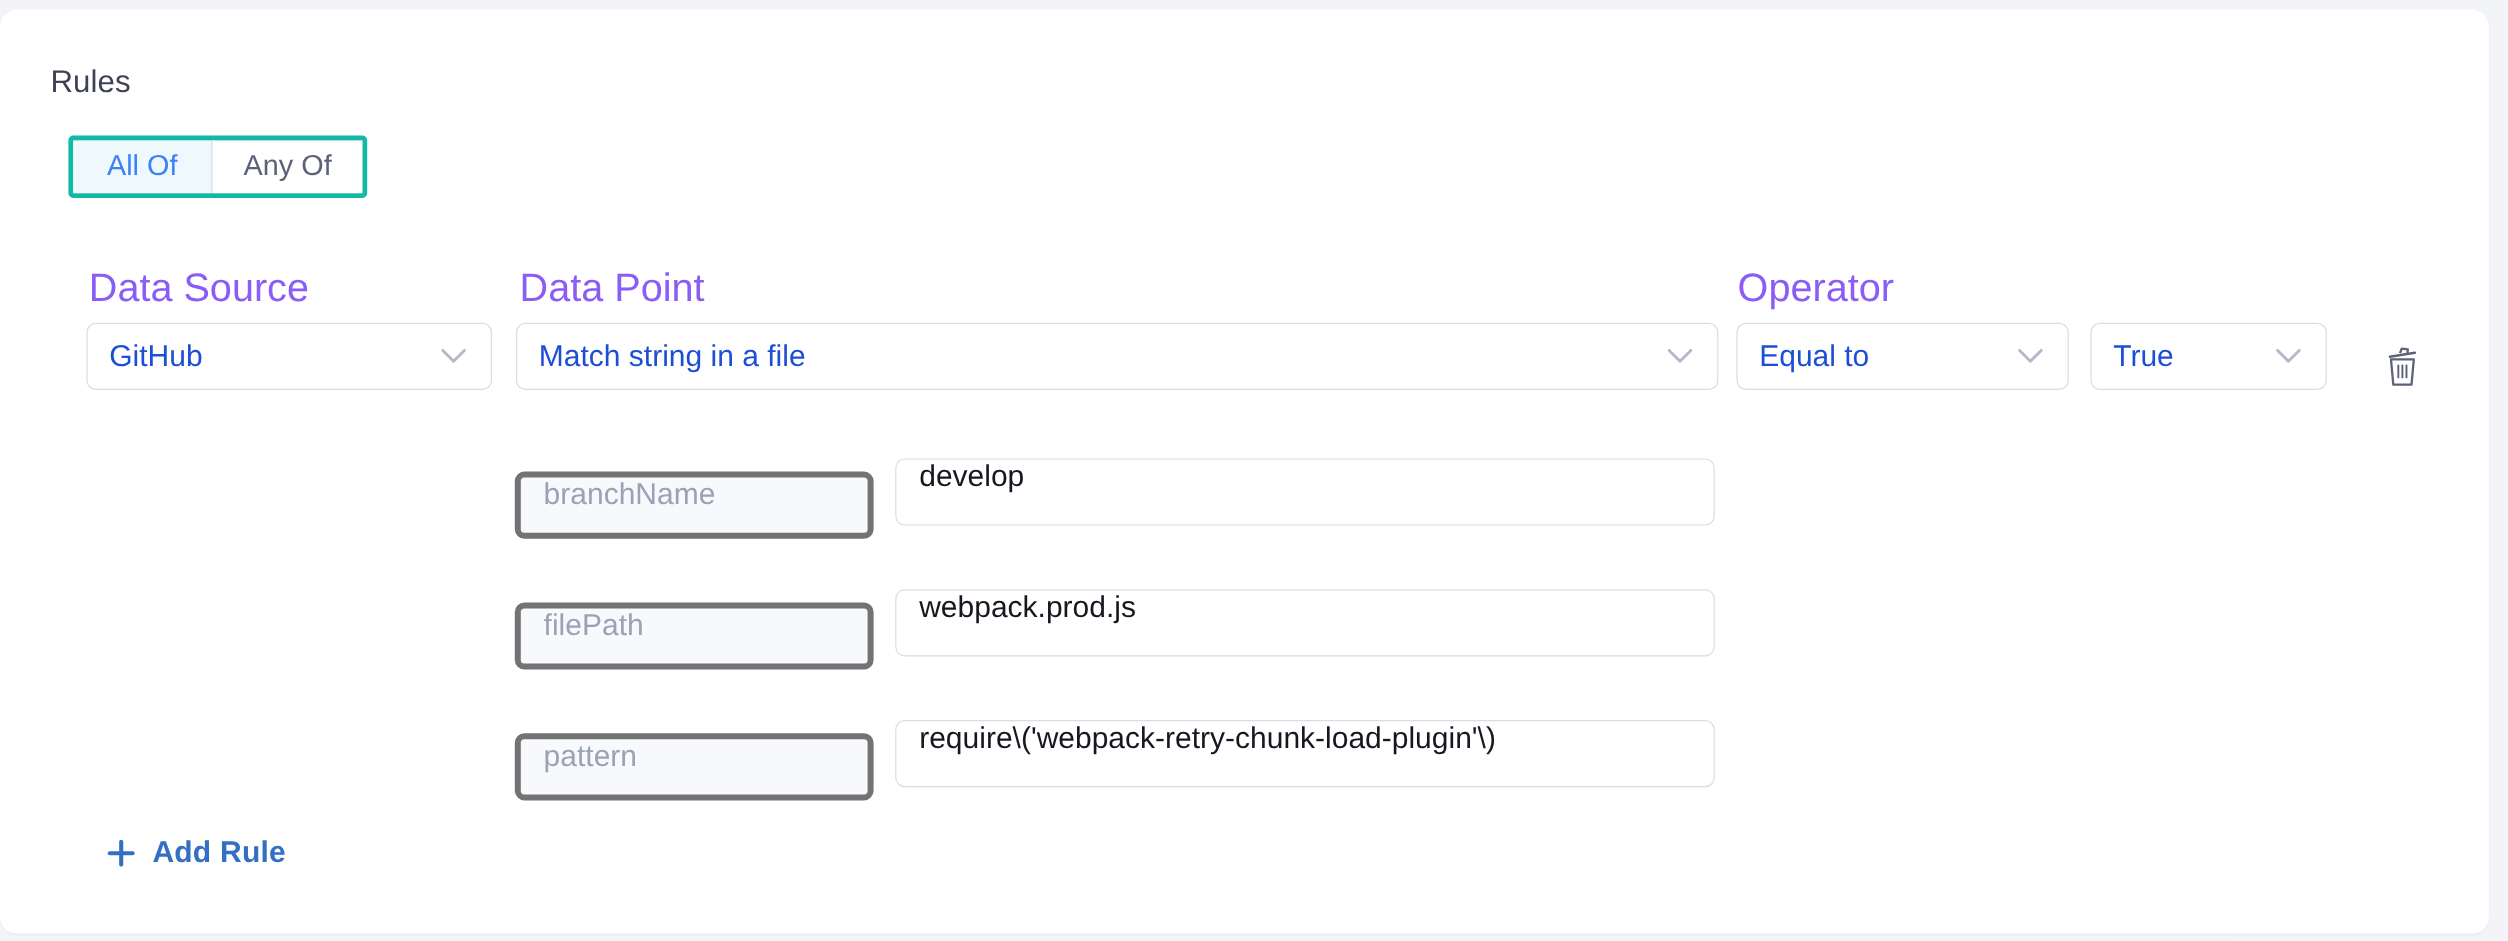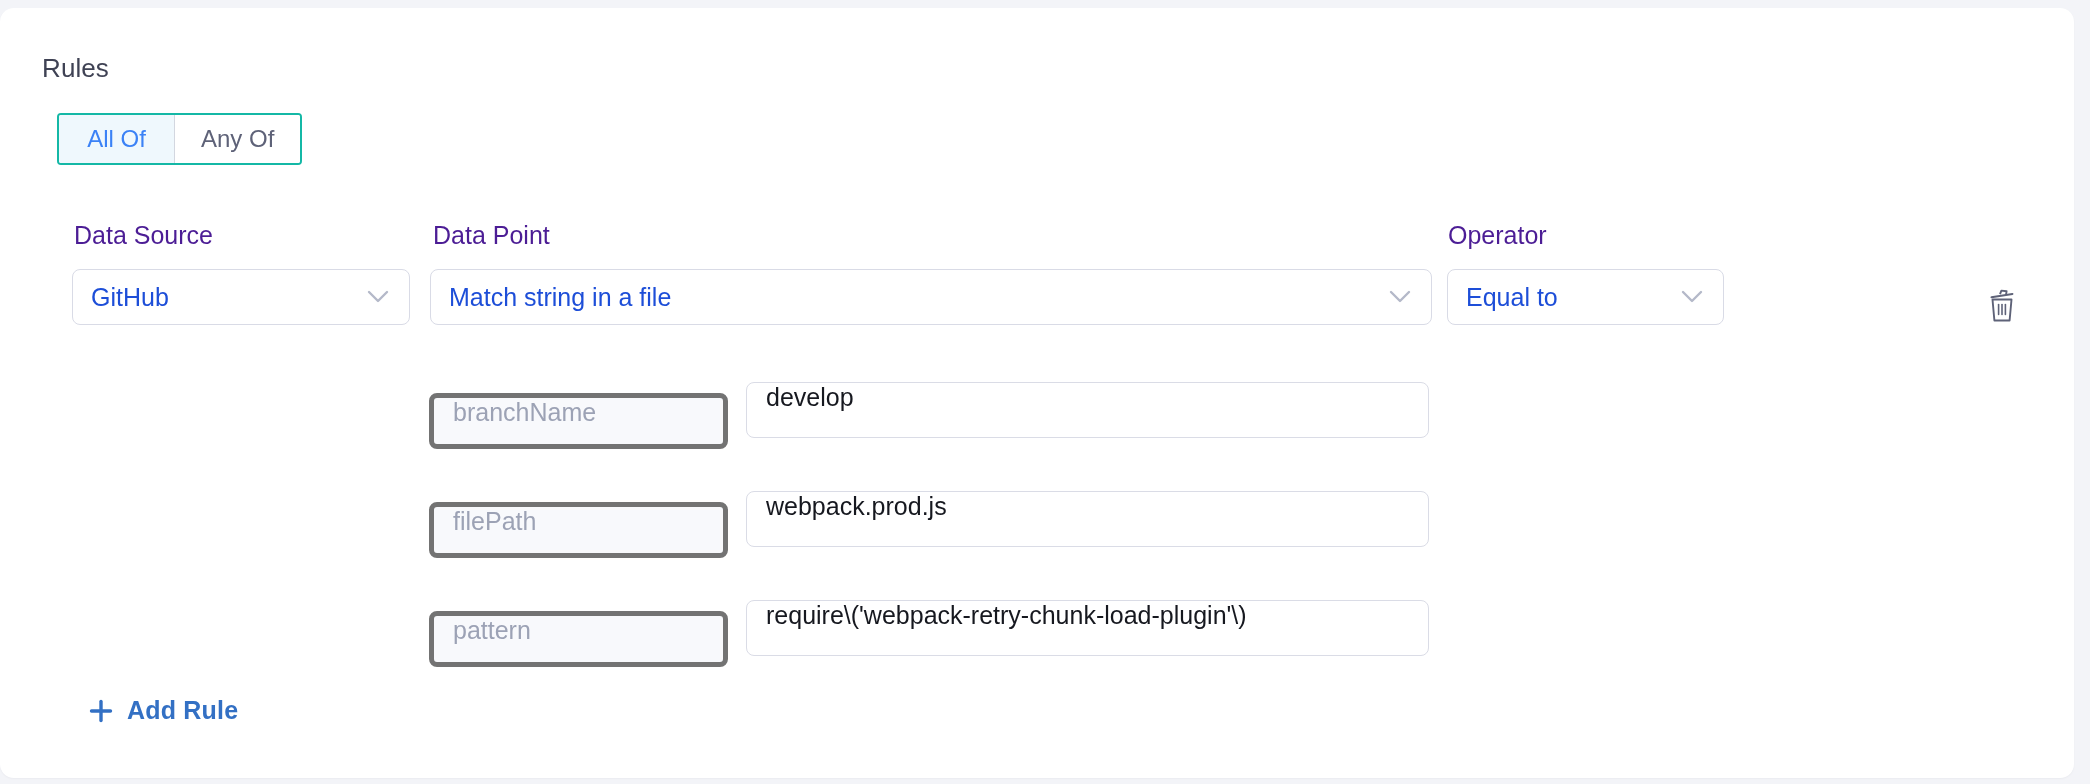--- a/index.html
+++ b/index.html
@@ -39,21 +39,21 @@
     color: #3f4254;
     letter-spacing: 0.1px;
   }
 
   
   .segmented {
     position: absolute;
     left: 57px;
     top: 105px;
     display: flex;
-    border: 2px solid #14b8a6;
+    border: 4px solid #14b8a6;
     border-radius: 4px;
     overflow: hidden;
     height: 52px;
   }
   .seg-btn {
     display: flex;
     align-items: center;
     justify-content: center;
     height: 100%;
     font-size: 24px;
@@ -67,22 +67,22 @@
   }
   .seg-btn + .seg-btn { border-left: 1px solid #d3d7e0; }
   .seg-btn.active {
     background: #eff8fd;
     color: #3b82f6;
   }
 
   
   .field-label {
     position: absolute;
-    font-size: 25px;
-    color: #4c1d95;
+    font-size: 33px;
+    color: #8b5cf6;
     white-space: nowrap;
   }
   .lbl-datasource { left: 74px;   top: 213px; }
   .lbl-datapoint  { left: 433px;  top: 213px; }
   .lbl-operator   { left: 1448px; top: 213px; }
 
   
   .select {
     position: absolute;
     height: 56px;
@@ -237,20 +237,28 @@
 
     <div class="select sel-operator">
       <span class="sel-value">Equal to</span>
       <span class="chev">
         <svg width="22" height="14" viewBox="0 0 22 14" fill="none" xmlns="http://www.w3.org/2000/svg">
           <path d="M2 2 L11 11 L20 2" stroke="#b4b9c9" stroke-width="2.4" stroke-linecap="round" stroke-linejoin="round"></path>
         </svg>
       </span>
     </div>
 
+    <div class="select sel-boolvalue">
+      <span class="sel-value">True</span>
+      <span class="chev">
+        <svg width="22" height="14" viewBox="0 0 22 14" fill="none" xmlns="http://www.w3.org/2000/svg">
+          <path d="M2 2 L11 11 L20 2" stroke="#b4b9c9" stroke-width="2.4" stroke-linecap="round" stroke-linejoin="round"></path>
+        </svg>
+      </span>
+    </div>
 
     <button class="delete-btn">
       <span>
         <svg width="34" height="36" viewBox="0 0 34 36" fill="none" xmlns="http://www.w3.org/2000/svg">
           <path d="M7.5 11.5 L26.5 11.5 L24.6 32.5 L9.4 32.5 Z" stroke="#5e6278" stroke-width="1.9" stroke-linejoin="round"></path>
           <path d="M6.5 9.2 L27.4 6.0" stroke="#5e6278" stroke-width="2.1" stroke-linecap="round"></path>
           <path d="M15.0 6.2 L16.4 2.6 L21.6 3.2 L21.0 6.9" stroke="#5e6278" stroke-width="1.9" stroke-linejoin="round"></path>
           <path d="M13.6 16.5 L13.6 26.5" stroke="#5e6278" stroke-width="1.6" stroke-linecap="round"></path>
           <path d="M17.0 16.5 L17.0 26.5" stroke="#5e6278" stroke-width="1.6" stroke-linecap="round"></path>
           <path d="M20.4 16.5 L20.4 26.5" stroke="#5e6278" stroke-width="1.6" stroke-linecap="round"></path>

